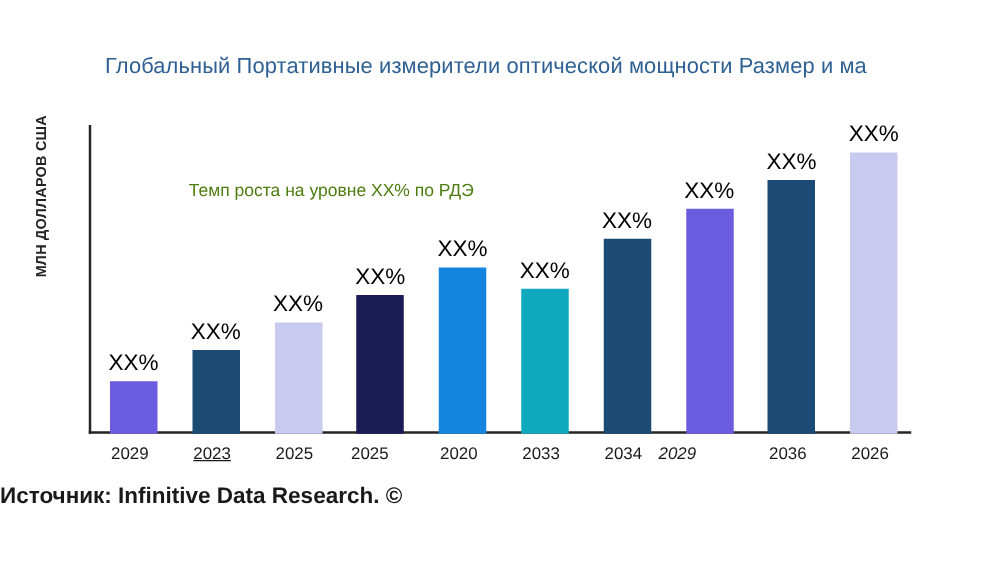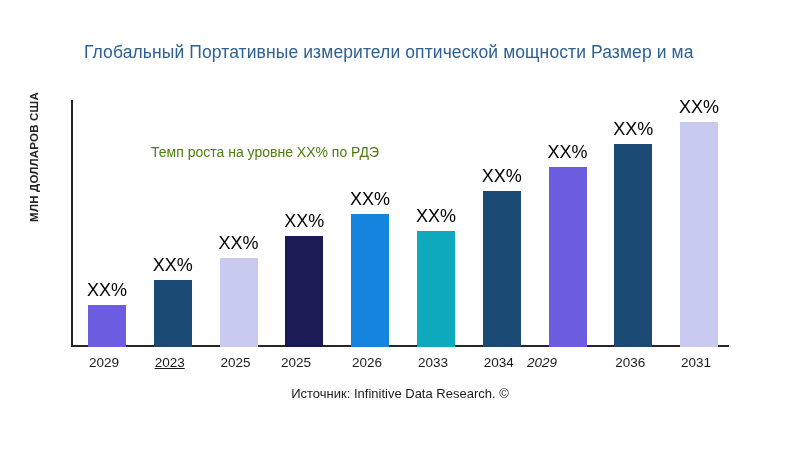--- a/index.html
+++ b/index.html
@@ -135,24 +135,24 @@
     color: #4d7c0f;
     white-space: nowrap;
   }
 
   
   .source-note {
     position: absolute;
     left: 0;
     top: 386px;
     width: 800px;
-    text-align: center;
-    font-size: 13px;
+    font-size: 18px;
     color: #1a1a1a;
     white-space: nowrap;
+    font-weight: bold;
   }
 </style>
 </head>
 <body>
 
 <div id="chart-root">
 
   <div class="chart-title">Глобальный Портативные измерители оптической мощности Размер и ма</div>
 
   <div class="y-axis-label">МЛН ДОЛЛАРОВ США</div>
@@ -203,25 +203,25 @@
         <div class="bar" style="height: 225px; background: rgb(201, 202, 240);"></div>
         <div class="bar-label" style="bottom: 229px;">XX%</div>
       </div>
     </div>
 
   <div class="x-ticks" id="x-ticks">
       <div class="x-tick" style="left: 0px; width: 65.8px;">2029</div>
       <div class="x-tick" style="left: 65.8px; width: 65.8px; text-decoration: underline;">2023</div>
       <div class="x-tick" style="left: 131.6px; width: 65.8px;">2025</div>
       <div class="x-tick" style="left: 192px; width: 65.8px;">2025</div>
-      <div class="x-tick" style="left: 263.2px; width: 65.8px;">2026</div>
+      <div class="x-tick" style="left: 263.2px; width: 65.8px;">2020</div>
       <div class="x-tick" style="left: 329px; width: 65.8px;">2033</div>
       <div class="x-tick" style="left: 394.8px; width: 65.8px;">2034</div>
       <div class="x-tick" style="left: 438px; width: 65.8px; font-style: italic;">2029</div>
       <div class="x-tick" style="left: 526.4px; width: 65.8px;">2036</div>
-      <div class="x-tick" style="left: 592.2px; width: 65.8px;">2031</div>
+      <div class="x-tick" style="left: 592.2px; width: 65.8px;">2026</div>
     </div>
 
   <div class="growth-annotation">Темп роста на уровне XX% по РДЭ</div>
 
   <div class="source-note">Источник: Infinitive Data Research. ©</div>
 
 </div>
 
 </body></html>

